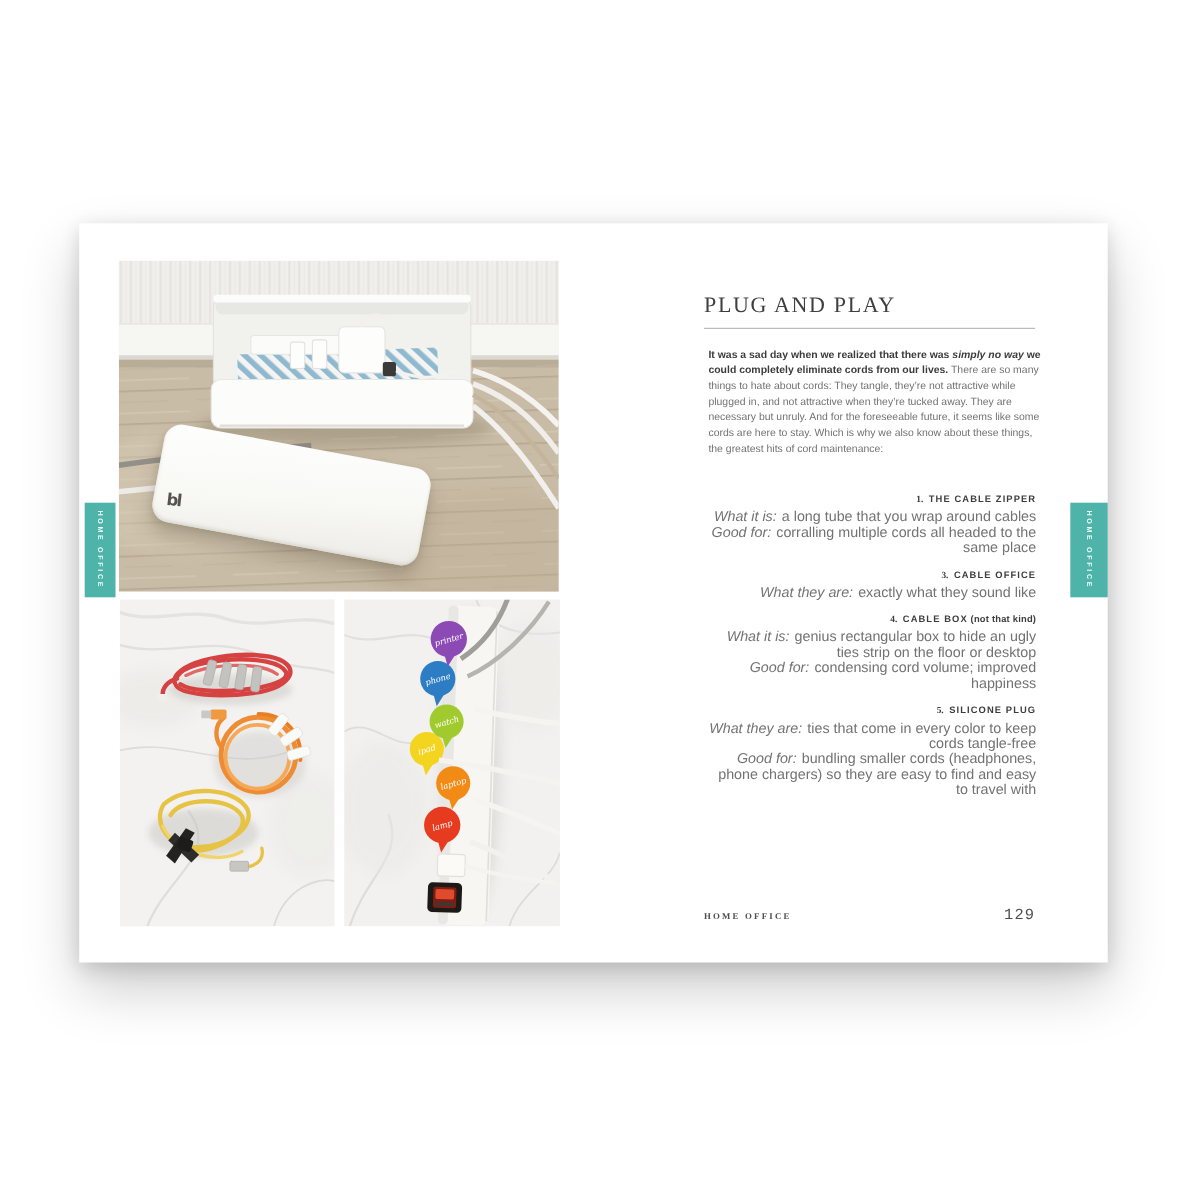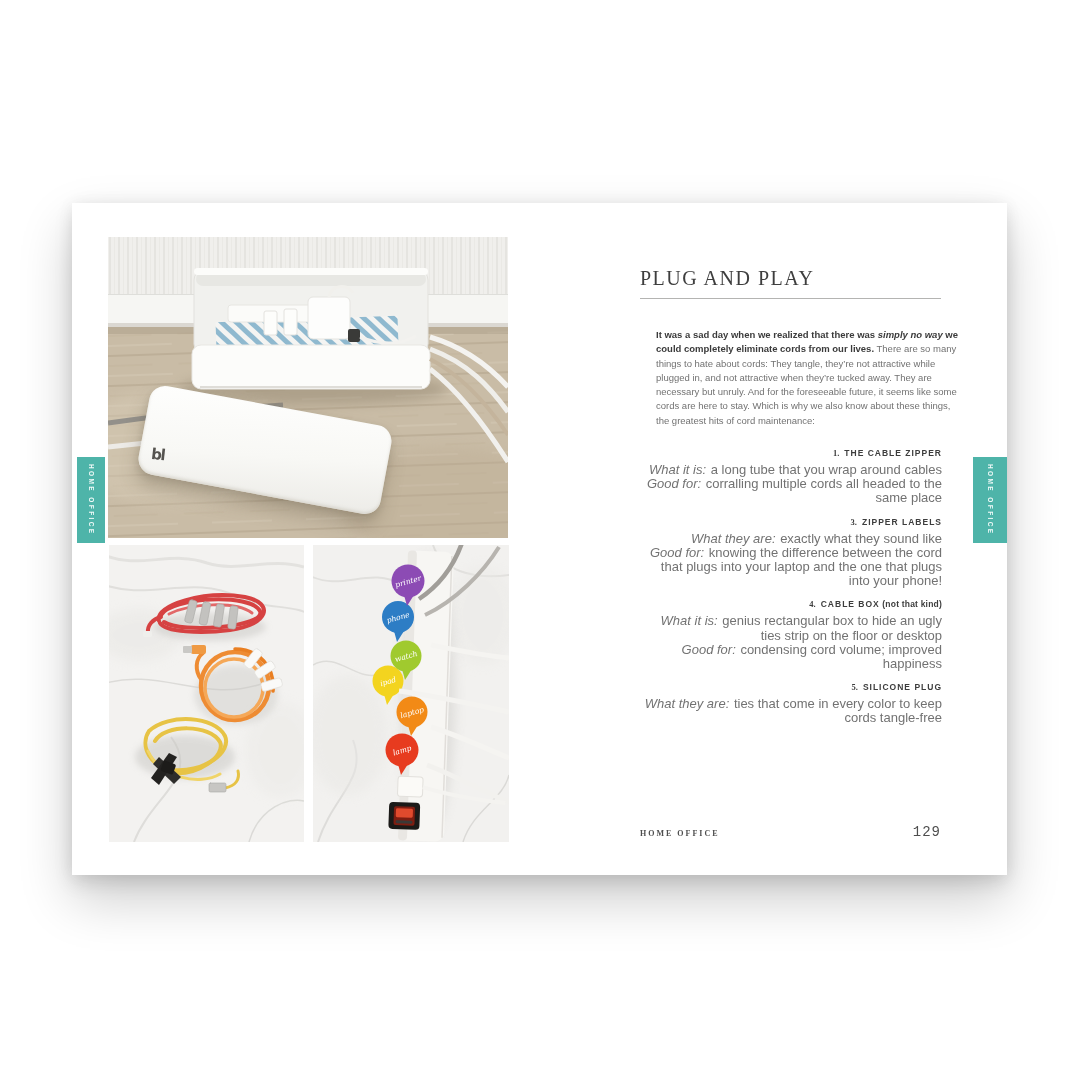--- a/index.html
+++ b/index.html
@@ -25,21 +25,21 @@
        align-items:center;justify-content:center;}
   .tab-left{left:5px;width:28px;}
   .tab-right{right:0;width:34px;}
   .tab span{writing-mode:vertical-rl;font-size:6.5px;font-weight:bold;letter-spacing:2.4px;
             color:#f0faf8;white-space:nowrap;}
   
   .article{position:absolute;left:568px;top:0;width:302px;height:672px;}
   .title{position:absolute;left:0;top:64px;margin:0;font-family:"Liberation Serif",serif;
          font-weight:400;font-size:20px;letter-spacing:1.5px;color:#3e3e3e;white-space:nowrap;}
   .rule{position:absolute;left:0;top:95px;width:301px;height:1px;background:#b4b4b2;}
-  .intro{position:absolute;left:0;top:109px;width:302px;margin:16px;font-size:9.5px;
+  .intro{position:absolute;left:0;top:109px;width:302px;margin:4px;font-size:9.5px;
          line-height:14.3px;color:#727272;}
   .intro b{color:#3b3b3b;}
   .list{position:absolute;left:0;top:244px;width:302px;text-align:right;}
   .item{margin-bottom:10px;}
   .item-head{font-size:8.5px;font-weight:bold;letter-spacing:1px;color:#3d3d3d;
              margin-bottom:3px;line-height:13px;}
   .item-head .num{font-family:"Liberation Serif",serif;letter-spacing:0;margin-right:5px;}
   .item-head .sfx{letter-spacing:.2px;}
   .desc{font-size:13px;line-height:14.2px;color:#727272;}
   .desc i{margin-right:1px;}
@@ -270,32 +270,32 @@
 
       <p class="intro"><b><span>It was a sad day when we realized that there was </span><i>simply no way</i><span> we could completely eliminate cords from our lives.</span></b><span> There are so many things to hate about cords: They tangle, they’re not attractive while plugged in, and not attractive when they’re tucked away. They are necessary but unruly. And for the foreseeable future, it seems like some cords are here to stay. Which is why we also know about these things, the greatest hits of cord maintenance:</span></p>
 
       <div class="list">
         <div class="item">
           <div class="item-head"><span class="num">1.</span><span>THE CABLE ZIPPER</span></div>
           <div class="desc"><i>What it is:</i><span> a long tube that you wrap around cables</span></div>
           <div class="desc"><i>Good for:</i><span> corralling multiple cords all headed to the same place</span></div>
         </div>
         <div class="item">
-          <div class="item-head"><span class="num">3.</span><span>ZIPPER LABELS</span></div>
+          <div class="item-head"><span class="num">3.</span><span>CABLE OFFICE</span></div>
           <div class="desc"><i>What they are:</i><span> exactly what they sound like</span></div>
-          <div class="desc"><i>Good for:</i><span> knowing the difference between the cord that plugs into your laptop and the one that plugs into your phone!</span></div>
         </div>
         <div class="item">
           <div class="item-head"><span class="num">4.</span><span>CABLE BOX</span><span class="sfx"> (not that kind)</span></div>
           <div class="desc"><i>What it is:</i><span> genius rectangular box to hide an ugly ties strip on the floor or desktop</span></div>
           <div class="desc"><i>Good for:</i><span> condensing cord volume; improved happiness</span></div>
         </div>
         <div class="item">
           <div class="item-head"><span class="num">5.</span><span>SILICONE PLUG</span></div>
           <div class="desc"><i>What they are:</i><span> ties that come in every color to keep cords tangle-free</span></div>
+          <div class="desc"><i>Good for:</i><span> bundling smaller cords (headphones, phone chargers) so they are easy to find and easy to travel with</span></div>
         </div>
       </div>
 
       <div class="footer">
         <span class="footer-section">HOME OFFICE</span>
         <span class="footer-page">129</span>
       </div>
     </div>
 
   </div>

